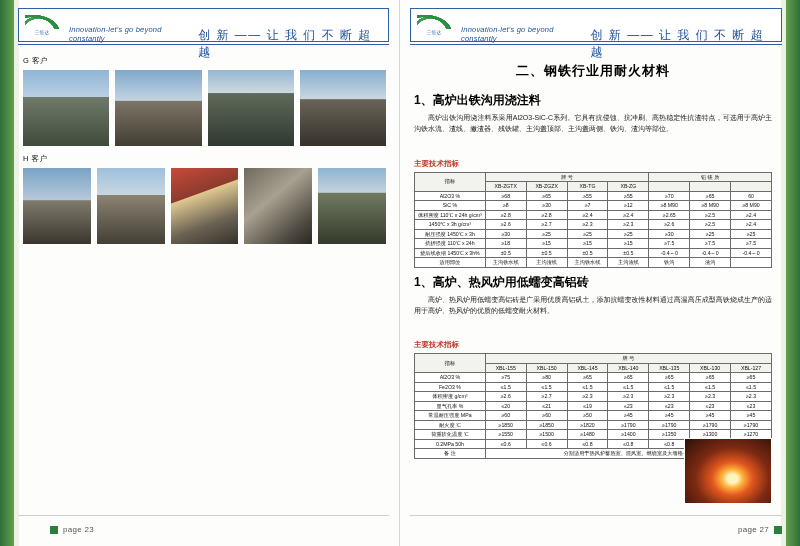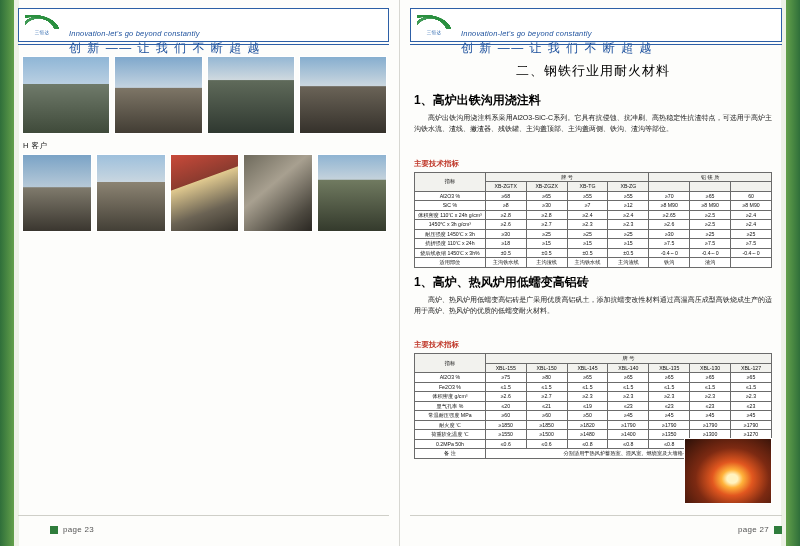--- a/index.html
+++ b/index.html
@@ -48,21 +48,21 @@
     width:46px;height:32px;position:relative;flex:0 0 46px;
     display:flex;flex-direction:column;align-items:center;justify-content:center;
   }
   .logo .swoosh{
     width:34px;height:14px;
     background:
       radial-gradient(ellipse at 20% 120%, transparent 60%, #2a8f3f 61%, #2a8f3f 72%, transparent 73%),
       radial-gradient(ellipse at 40% 130%, transparent 55%, #3f9a55 56%, #3f9a55 66%, transparent 67%);
   }
   .logo .logotext{font-size:4.5px;color:#1a5aa8;letter-spacing:.3px;margin-top:1px;}
-  .header-lines{display:flex;flex-direction:column;justify-content:center;padding-left:4px;margin-top:36px;}
+  .header-lines{display:flex;flex-direction:row;justify-content:center;padding-left:4px;margin-top:36px;}
   .hl1{font-size:7.5px;color:#1b4f9c;font-style:italic;letter-spacing:.2px;}
   .hl2{font-size:12px;color:#1b4f9c;letter-spacing:1.5px;margin-top:2px;}
   .header-rule{
     position:absolute;left:18px;right:10px;top:44px;height:1px;background:#2d5fa6;
   }
   .right .header-rule{left:10px;right:18px;}
 
   
   .footer{
     position:absolute;bottom:12px;left:18px;right:10px;
@@ -104,21 +104,21 @@
   .p12{background:linear-gradient(180deg,#86aecf 0%,#cbd7df 38%,#6a6357 39%,#35312b 100%);}
   .p13{background:linear-gradient(180deg,#7aa3c6 0%,#b6c9d8 42%,#7f7a6c 43%,#3a362f 100%);}
   .p14{background:linear-gradient(180deg,#9ec0dc 0%,#c8d6e0 35%,#8b8372 36%,#433f36 100%);}
   .p16{background:linear-gradient(160deg,#c94a3a 0%,#8c3b2f 35%,#e0c98f 36%,#6b6354 70%,#35312a 100%);}
   .p18{background:linear-gradient(140deg,#6e6a5c 0%,#a8a090 40%,#4d4940 80%,#2a2722 100%);}
   .p19{background:linear-gradient(180deg,#8fb4d2 0%,#c4d2dc 32%,#707a60 33%,#343a2c 100%);}
 
   
   .rc{position:absolute;left:14px;right:28px;top:58px;}
   .r-title{
-    text-align:center;font-size:13px;font-weight:normal;color:#000;
+    text-align:center;font-size:13px;font-weight:bold;color:#000;
     letter-spacing:1px;margin:4px 0 12px 0;
   }
   .sec-head{font-size:12px;font-weight:bold;color:#000;margin:6px 0 4px 0;}
   .body-text{font-size:7px;line-height:1.55;color:#1a1a1a;text-align:justify;text-indent:14px;}
   .tab-cap{font-size:7.5px;font-weight:bold;color:#c0392b;margin:24px 0 3px 0;}
 
   table.spec{
     width:100%;border-collapse:collapse;table-layout:fixed;
     font-size:5.2px;color:#111;background:#fff;
   }
@@ -159,20 +159,21 @@
         <div class="hl2">创 新 —— 让 我 们 不 断 超 越</div>
       </div>
     </div>
     <div class="header-rule"></div>
 
     <div class="photos">
 
 
 
       <div class="cust-block">
+        <div class="cust-label">G 客户</div>
         <div class="row">
           <div class="ph p9"></div>
           <div class="ph p10"></div>
           <div class="ph p11"></div>
           <div class="ph p12"></div>
         </div>
       </div>
 
       <div class="cust-block">
         <div class="cust-label">H 客户</div>

